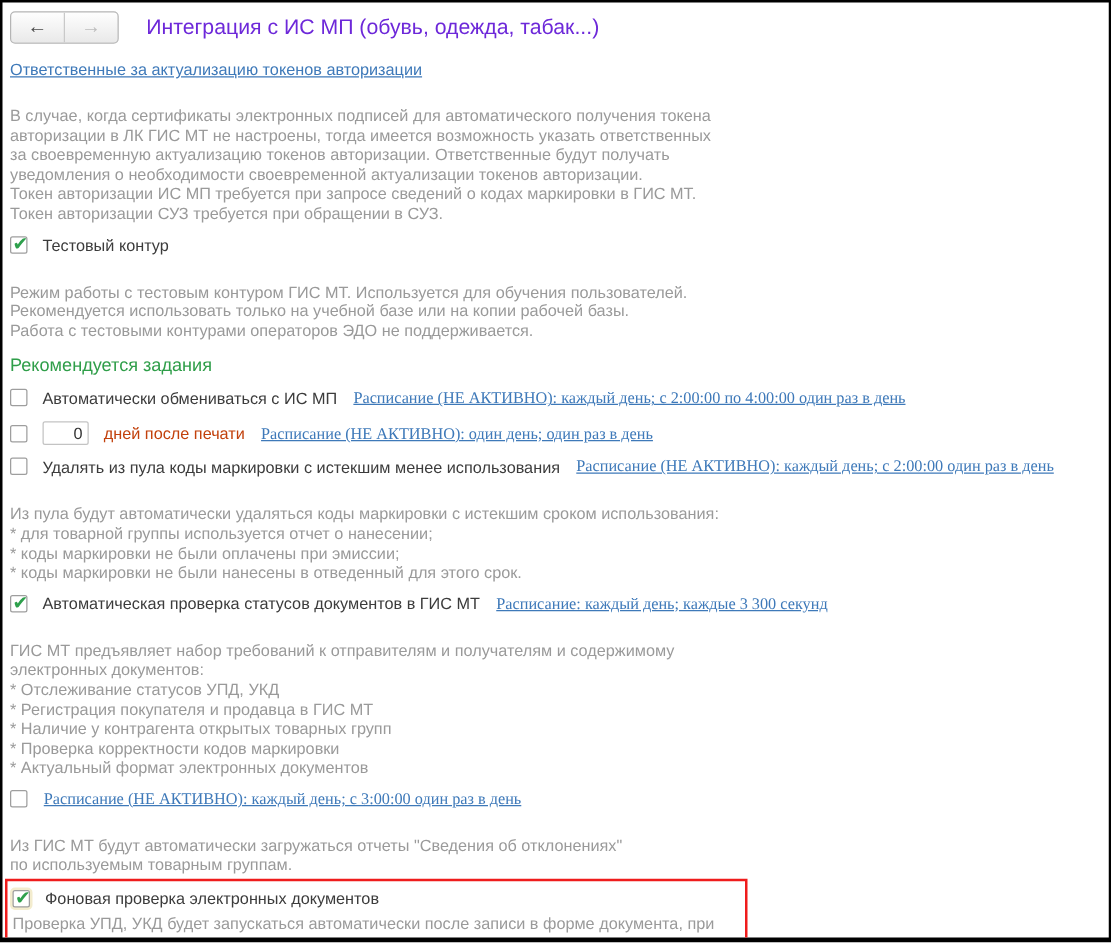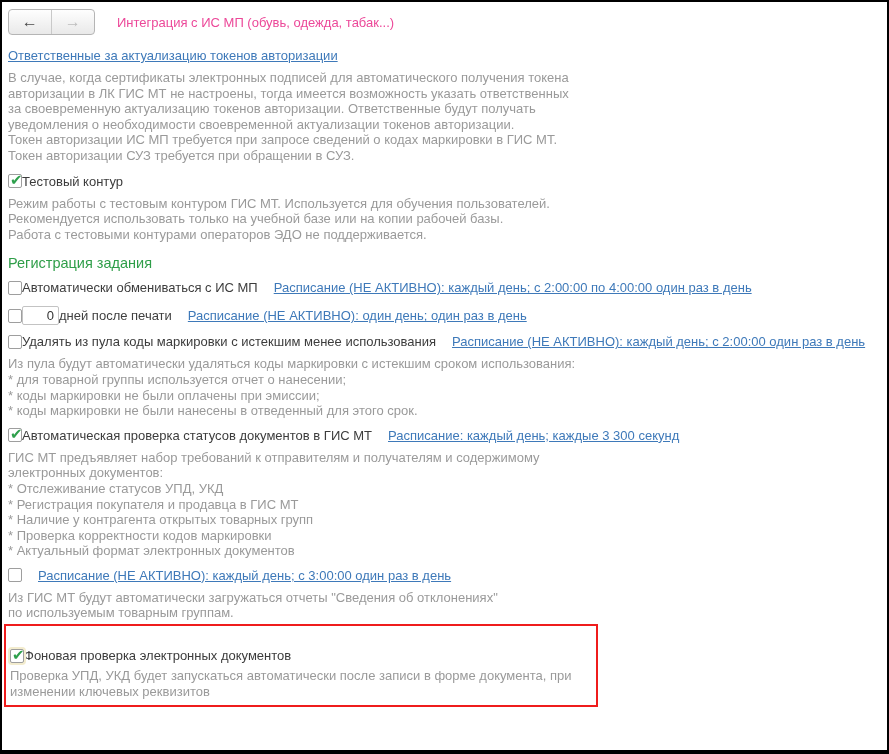--- a/index.html
+++ b/index.html
@@ -29,91 +29,91 @@
     overflow: hidden;
   }
   .nav-btn {
     width: 43px; display: flex; align-items: center; justify-content: center;
     font-size: 16px; cursor: pointer; user-select: none;
   }
   .nav-btn.back { border-right: 1px solid #c9c9c9; color: #4a4a4a; }
   .nav-btn.fwd { color: #bdbdbd; }
   .page-title {
     margin-left: 22px;
-    font-size: 13px;
-    color: #ec4899;
+    font-size: 17px;
+    color: #6d28d9;
   }
   
   a.lnk {
     color: #3e79b9;
     text-decoration: underline;
     cursor: pointer;
     white-space: nowrap;
   }
   .top-link { display: inline-block; margin: 13px 0 0 0; text-align: right; }
   
   .desc {
     color: #9a9a9a;
     white-space: pre-line;
     line-height: 15.6px;
-    margin-top: 7px;
+    margin-top: 22px;
   }
   
   .section-heading {
     color: #2f9e49;
     font-size: 14.5px;
     margin-top: 13px;
   }
   
   .row {
     display: flex;
     align-items: center;
     margin-top: 9px;
-    gap: 0;
+    gap: 12px;
   }
   .cb {
     width: 14px; height: 14px;
     border: 1px solid #9e9e9e;
     background: #fff;
     border-radius: 2px;
     position: relative;
     flex: 0 0 14px;
     cursor: pointer;
   }
   .cb.checked::after {
     content: "✔";
     position: absolute;
     left: 1px; top: -4px;
     font-size: 15px;
     font-weight: bold;
     color: #2ea04c;
   }
   .cb.focus-ring { box-shadow: 0 0 0 2px #f3ecce; }
   .cb-label { color: #3c3c3c; white-space: nowrap; }
-  .row .lnk { margin-left: 16px; }
+  .row .lnk { margin-left: 1px; font-family: Liberation Serif, serif; }
   .days-input {
     width: 37px; height: 19px;
     border: 1px solid #c3c3c3;
     border-radius: 2px;
     text-align: right;
     padding-right: 4px;
     font-family: inherit;
     font-size: 13px;
     color: #333;
   }
-  .gray-inline { color: #404040; white-space: nowrap; }
+  .gray-inline { color: #c2410c; white-space: nowrap; }
   
   .highlight-box {
     margin-top: 3px;
     margin-left: -4px;
     width: 594px;
     border: 2px solid #ef1c1c;
     padding: 2px 6px 6px 4px;
   }
-  .highlight-box .row { margin-top: 20px; }
+  .highlight-box .row { margin-top: 4px; }
   .highlight-box .desc { margin-top: 5px; }
 </style>
 </head>
 <body>
 
 <div class="window">
 
   
   <div class="header">
     <div class="nav-group">
@@ -141,21 +141,21 @@
   
   <div class="row" style="margin-top:10px">
     <span class="cb checked"></span>
     <span class="cb-label">Тестовый контур</span>
   </div>
   <div class="desc">Режим работы с тестовым контуром ГИС МТ. Используется для обучения пользователей.
 Рекомендуется использовать только на учебной базе или на копии рабочей базы.
 Работа с тестовыми контурами операторов ЭДО не поддерживается.</div>
 
   
-  <div class="section-heading">Регистрация задания</div>
+  <div class="section-heading">Рекомендуется задания</div>
 
   
   <div class="row">
     <span class="cb"></span>
     <span class="cb-label">Автоматически обмениваться с ИС МП</span>
     <a class="lnk">Расписание (НЕ АКТИВНО): каждый день; с 2:00:00 по 4:00:00 один раз в день</a>
   </div>
 
   
   <div class="row" style="margin-top:11px">

